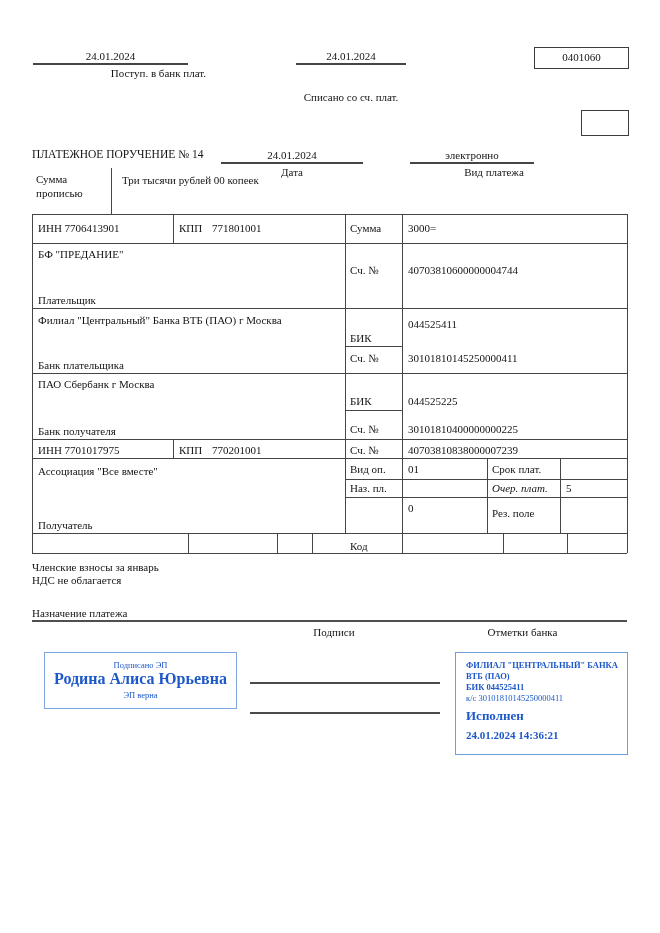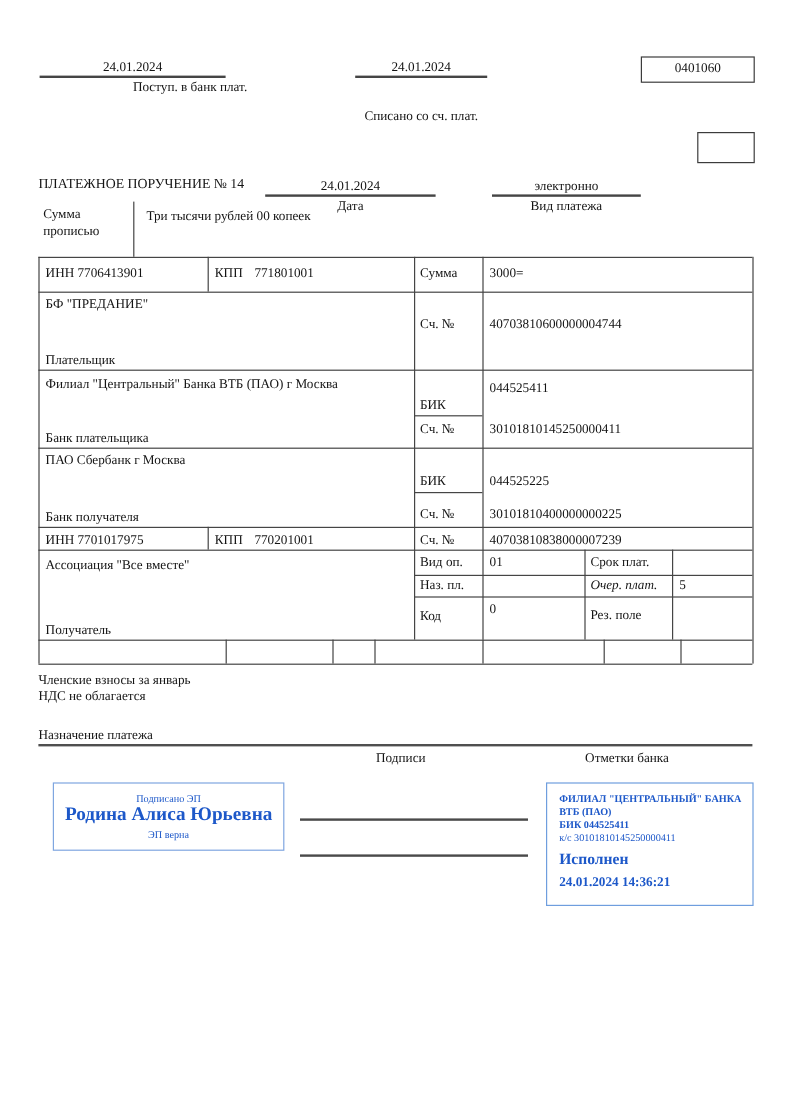--- a/index.html
+++ b/index.html
@@ -38,21 +38,21 @@
   </div>
 
   <div class="t" style="left:32px;top:148px;font-size:11.5px;">ПЛАТЕЖНОЕ ПОРУЧЕНИЕ № 14</div>
 
   <div class="t ctr" style="left:221px;top:149px;width:142px;">24.01.2024</div>
   <div class="hl" style="left:221px;top:162px;width:142px;height:1.5px;"></div>
   <div class="t ctr" style="left:221px;top:166px;width:142px;">Дата</div>
 
   <div class="t ctr" style="left:410px;top:149px;width:124px;">электронно</div>
   <div class="hl" style="left:410px;top:162px;width:124px;height:1.5px;"></div>
-  <div class="t ctr" style="left:410px;top:166px;width:124px;">Вид платежа</div>
+  <div class="t ctr" style="left:432px;top:166px;width:124px;">Вид платежа</div>
 
   <div class="box" style="left:581px;top:110px;width:48px;height:26px;"></div>
 
   <div class="vl" style="left:111px;top:168px;height:46px;"></div>
   <div class="t pre" style="left:36px;top:172px;line-height:14px;">Сумма
 прописью</div>
   <div class="t" style="left:122px;top:174px;">Три тысячи рублей 00 копеек</div>
 
   <div class="hl" style="left:32px;top:214px;width:595px;"></div>
   <div class="hl" style="left:32px;top:243px;width:595px;"></div>
@@ -120,21 +120,21 @@
   <div class="t" style="left:350px;top:463px;">Вид оп.</div>
   <div class="t" style="left:408px;top:463px;">01</div>
   <div class="t" style="left:492px;top:463px;">Срок плат.</div>
   <div class="t" style="left:566px;top:463px;"></div>
 
   <div class="t" style="left:350px;top:482px;">Наз. пл.</div>
   <div class="t" style="left:408px;top:482px;"></div>
   <div class="t" style="left:492px;top:482px;font-style:italic;">Очер. плат.</div>
   <div class="t" style="left:566px;top:482px;">5</div>
 
-  <div class="t" style="left:350px;top:508px;font-family:Liberation Serif, serif;">Код</div>
+  <div class="t" style="left:350px;top:540px;font-family:Liberation Serif, serif;">Код</div>
   <div class="t" style="left:408px;top:502px;">0</div>
   <div class="t" style="left:492px;top:507px;">Рез. поле</div>
   <div class="t" style="left:566px;top:507px;"></div>
 
   <div class="t" style="left:32px;top:561px;">Членские взносы за январь</div>
   <div class="t" style="left:32px;top:574px;">НДС не облагается</div>
   <div class="t" style="left:32px;top:607px;">Назначение платежа</div>
   <div class="hl" style="left:32px;top:620px;width:595px;height:2px;background:#4f4f4f;"></div>
 
   <div class="t ctr" style="left:274px;top:626px;width:120px;">Подписи</div>

